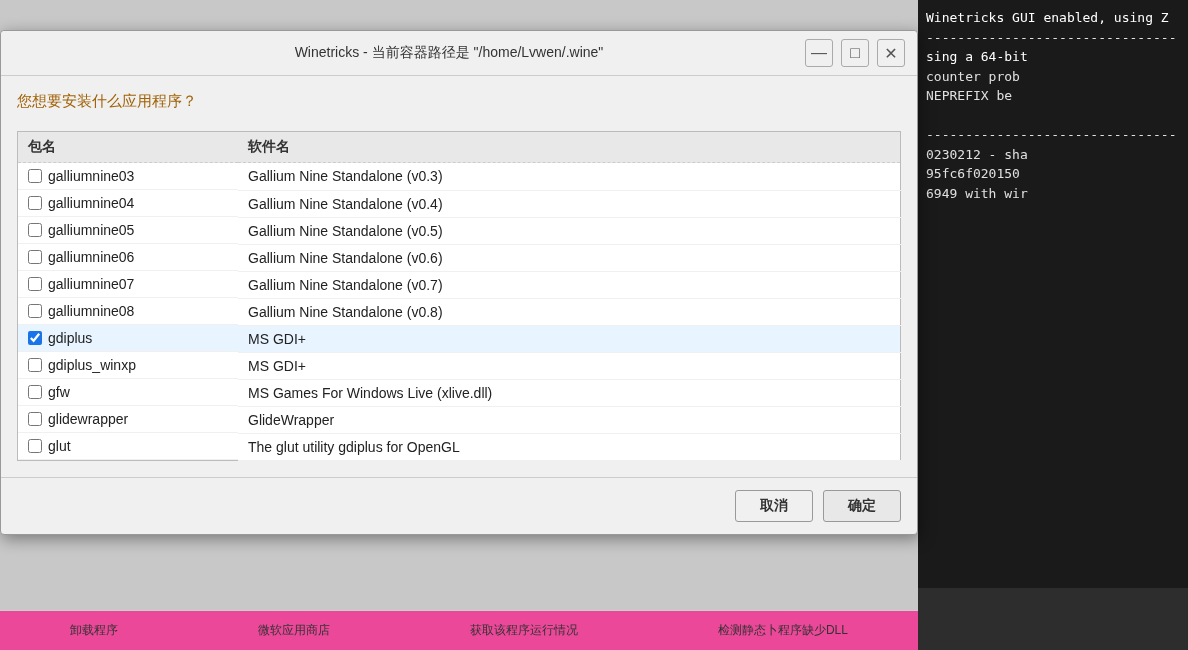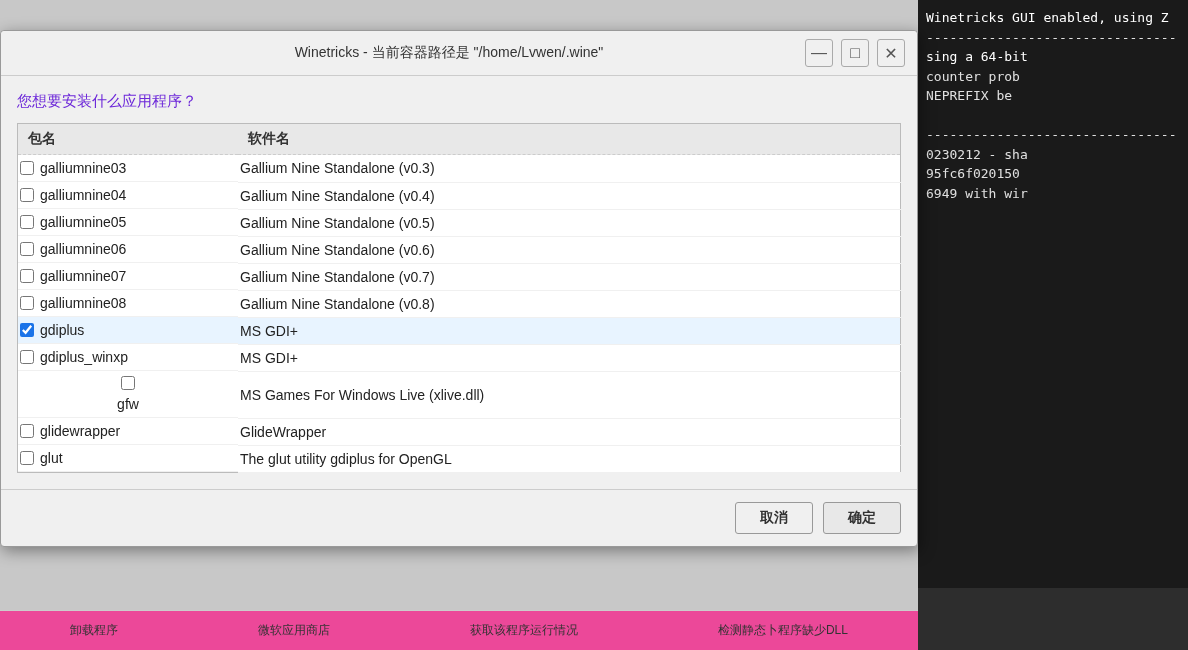--- a/index.html
+++ b/index.html
@@ -118,22 +118,22 @@
       color: #555;
     }
 
     
     .dialog-body {
       padding: 16px;
     }
 
     .dialog-question {
       font-size: 15px;
-      color: #6d28d9;
-      margin-bottom: 12px;
+      color: #a16207;
+      margin-bottom: 20px;
     }
 
     
     .pkg-table {
       width: 100%;
       border-collapse: collapse;
       border: 1px solid #bbb;
       background: white;
     }
 
@@ -148,21 +148,21 @@
       font-size: 14px;
       color: #333;
       border-bottom: 1px dashed #ccc;
     }
 
     .pkg-table th:first-child {
       width: 220px;
     }
 
     .pkg-table td {
-      padding: 5px 2px;
+      padding: 5px 10px;
       font-size: 14px;
       color: #222;
       border-bottom: 1px solid #f0f0f0;
     }
 
     .pkg-table td:first-child {
       width: 220px;
       display: flex;
       align-items: center;
       gap: 6px;
@@ -317,21 +317,21 @@
               <td>MS GDI+</td>
             </tr>
             <tr>
               <td style="display: flex; align-items: center; gap: 6px;">
                 <input type="checkbox" class="row-checkbox" style="">
                 <span>gdiplus_winxp</span>
               </td>
               <td>MS GDI+</td>
             </tr>
             <tr>
-              <td style="display: flex; align-items: center; gap: 6px; flex-direction: column;">
+              <td style="display: flex; align-items: center; gap: 6px;">
                 <input type="checkbox" class="row-checkbox" style="">
                 <span>gfw</span>
               </td>
               <td>MS Games For Windows Live (xlive.dll)</td>
             </tr>
             <tr>
               <td style="display: flex; align-items: center; gap: 6px;">
                 <input type="checkbox" class="row-checkbox" style="">
                 <span>glidewrapper</span>
               </td>

